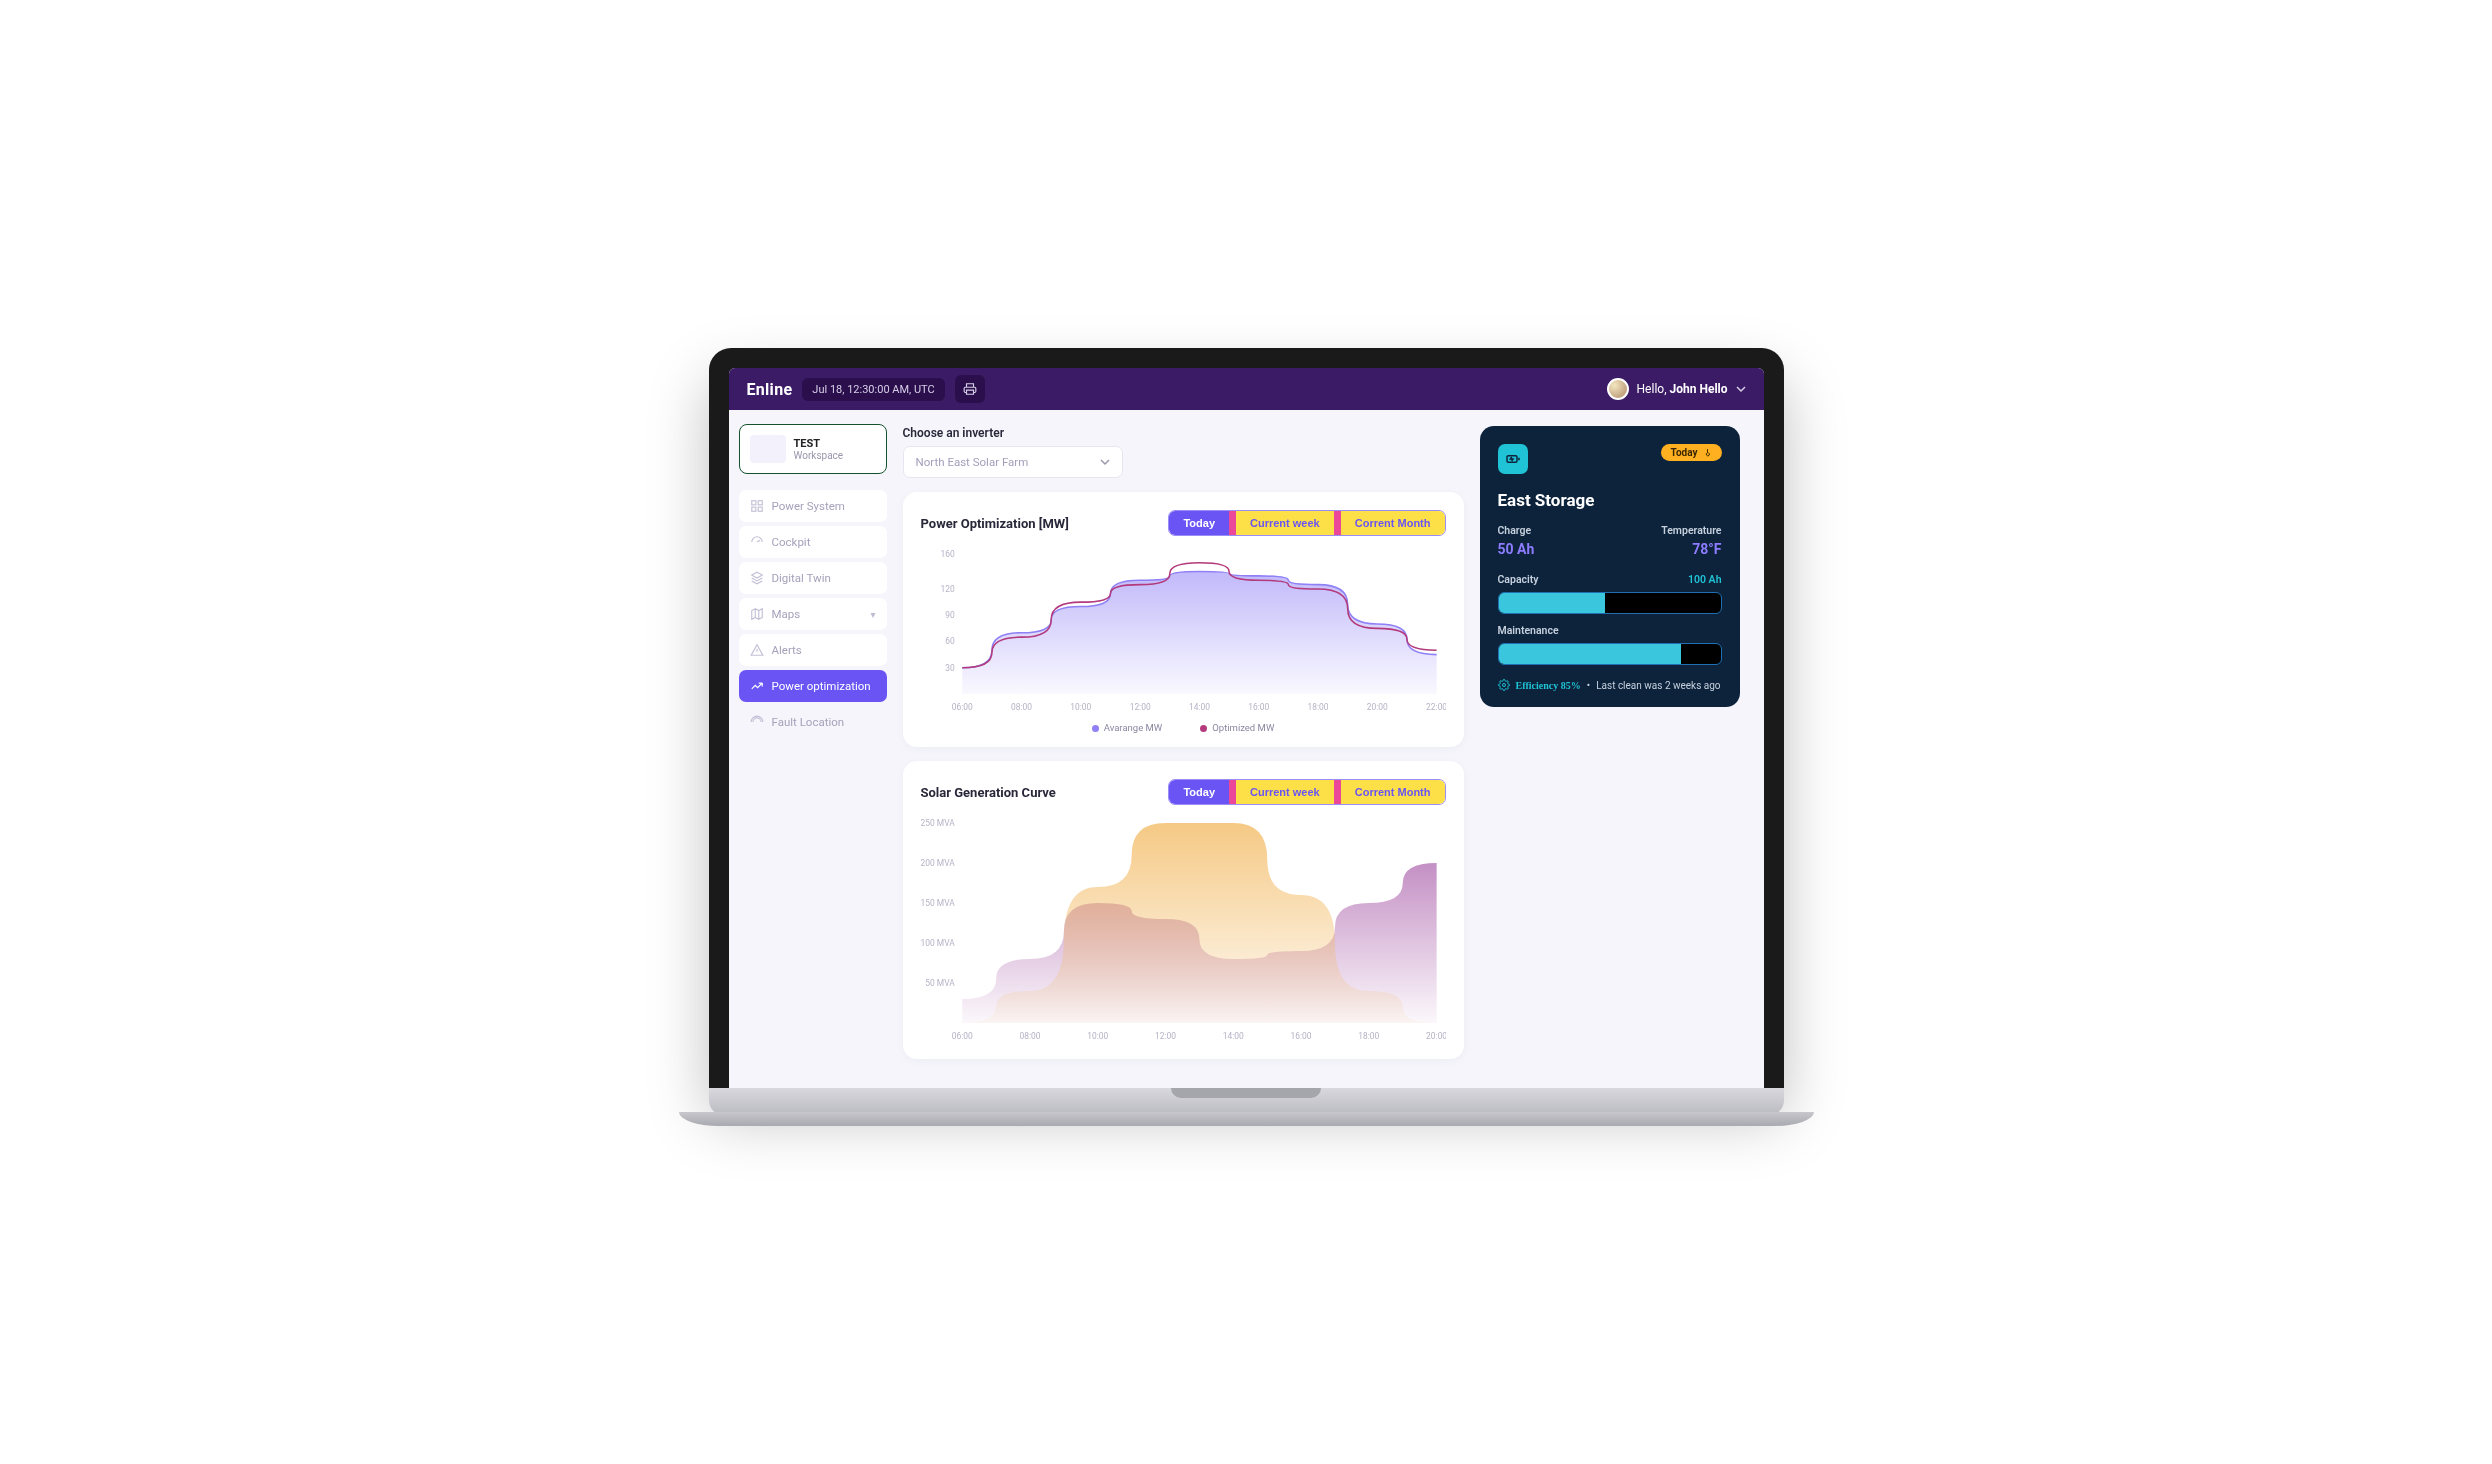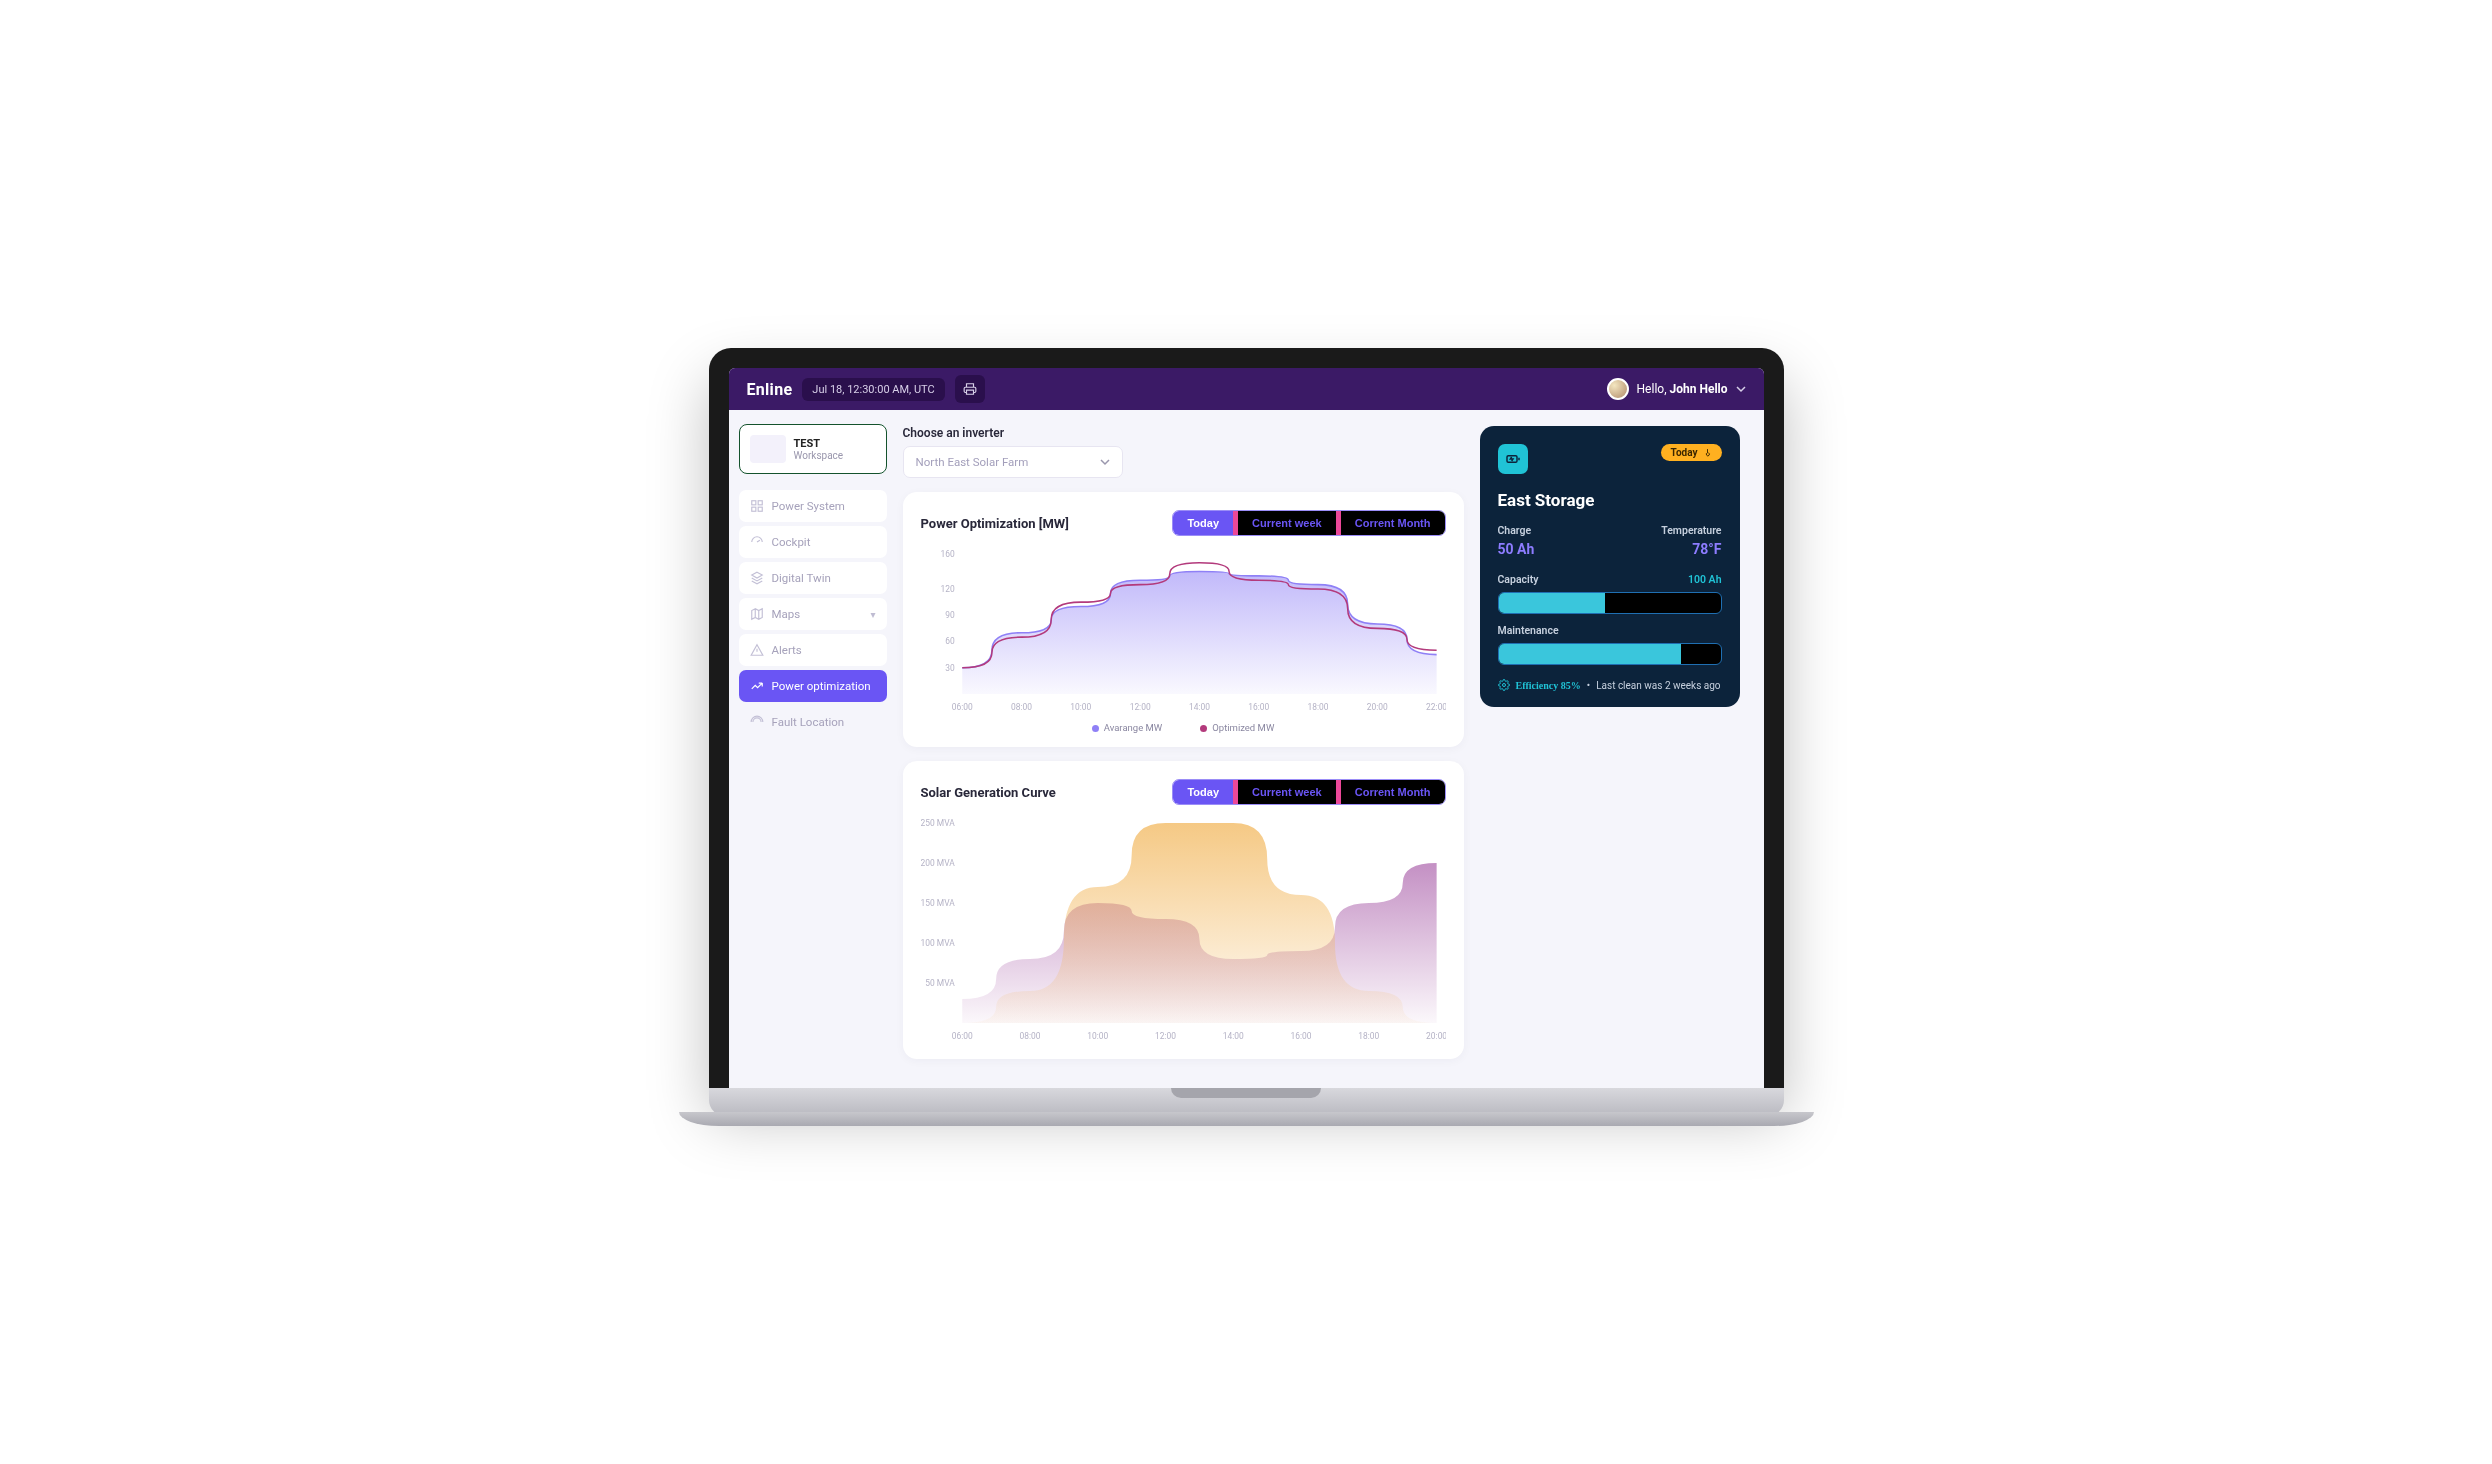--- a/index.html
+++ b/index.html
@@ -163,23 +163,23 @@
   .card-head {
     display: flex; align-items: center; justify-content: space-between;
     margin-bottom: 10px;
   }
   .card-title { font-size: 13px; font-weight: 700; color: #29283a; }
   .seg {
     display: flex; border: 1px solid #9b8df7; border-radius: 7px; overflow: hidden;
     height: 26px;
   }
   .seg button {
-    border: none; background: #000000; color: #6a55f4;
+    border: none; background: #fde047; color: #6a55f4;
     font-size: 11px; font-weight: 600; padding: 0 14px; cursor: pointer;
-    border-left: 5px solid #ec4899;
+    border-left: 7px solid #ec4899;
   }
   .seg button:first-child { border-left: none; }
   .seg button.on { background: #6a55f4; color: #fff; }
 
   .chart-wrap { position: relative; height: 170px; }
   .chart-wrap.tall { height: 230px; }
   .chart-wrap svg { width: 100%; height: 100%; }
   .y-tick { font-size: 9px; fill: #b5b3c6; }
   .x-tick { font-size: 9px; fill: #b5b3c6; }
 

